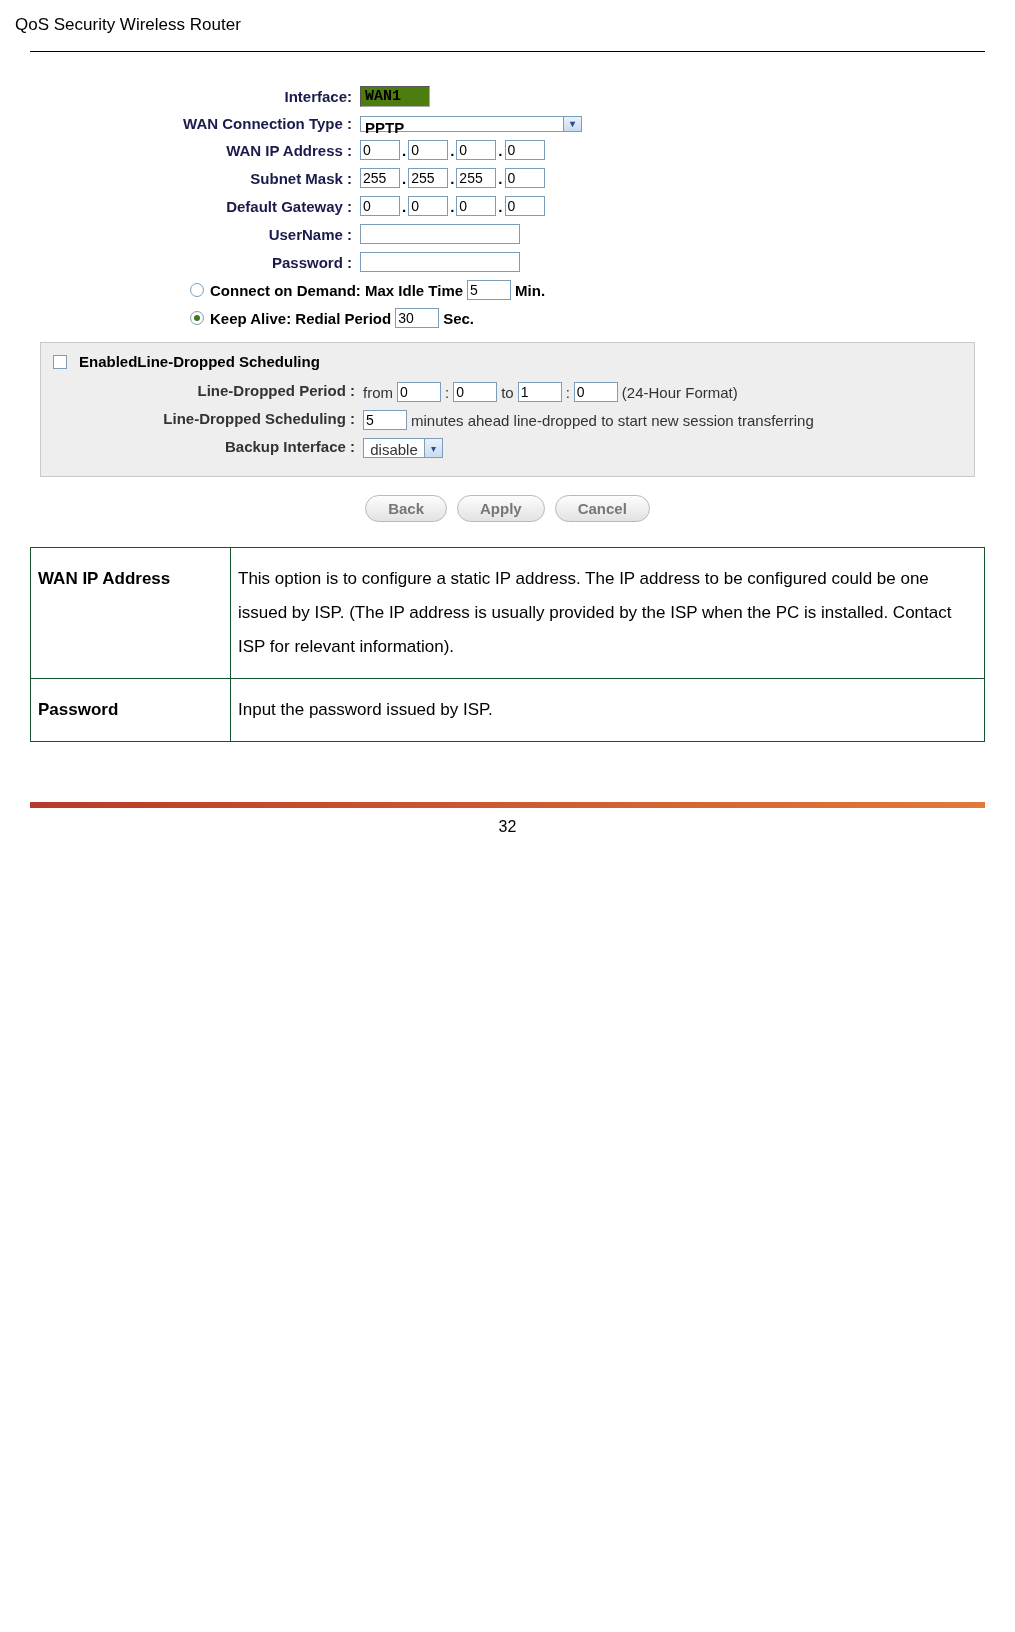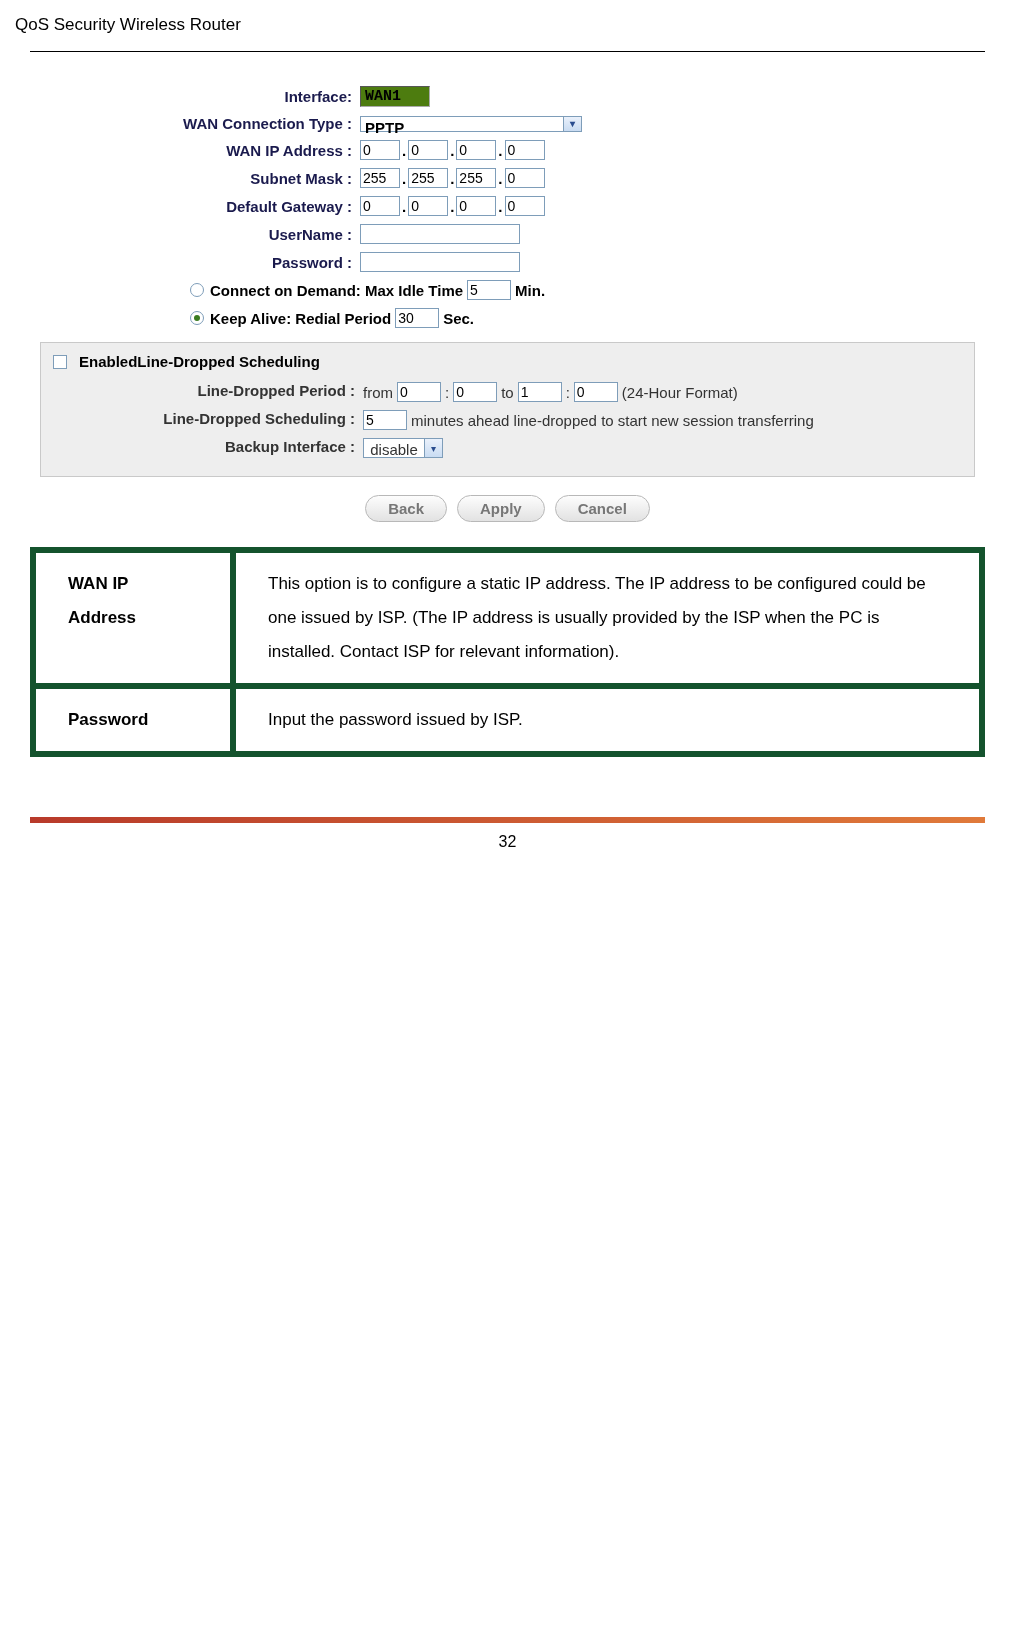--- a/index.html
+++ b/index.html
@@ -71,21 +71,21 @@
     border-radius:14px; padding:4px 22px; font-weight:bold; color:#777; font-size:15px;
     cursor:pointer;
   }
 
   
   table.desc {
     border-collapse:collapse; width:calc(100% - 60px); margin:0 30px;
     font-size:17px;
   }
   table.desc td {
-    border:6px solid #14532d; padding:14px 32px; vertical-align:top; line-height:2;
+    border:1px solid #14532d; padding:14px 7px; vertical-align:top; line-height:2;
   }
   table.desc td.key { width:200px; font-weight:bold; }
   table.desc p { margin-bottom:10px; }
   table.desc p:last-child { margin-bottom:0; }
 
   .footer-rule-wrap { position:relative; margin-top:60px;}
   .footer-rule { height:6px; background:linear-gradient(to right,#b83a2a,#e07a3a); margin:0 30px;}
   .page-num { text-align:center; font-size:16px; margin-top:10px;}
 </style>
 </head>

